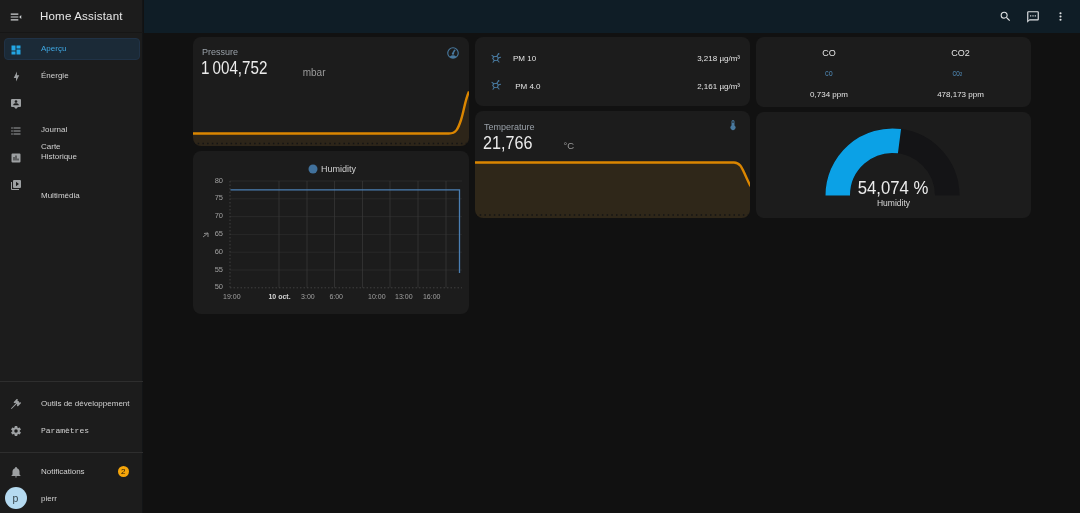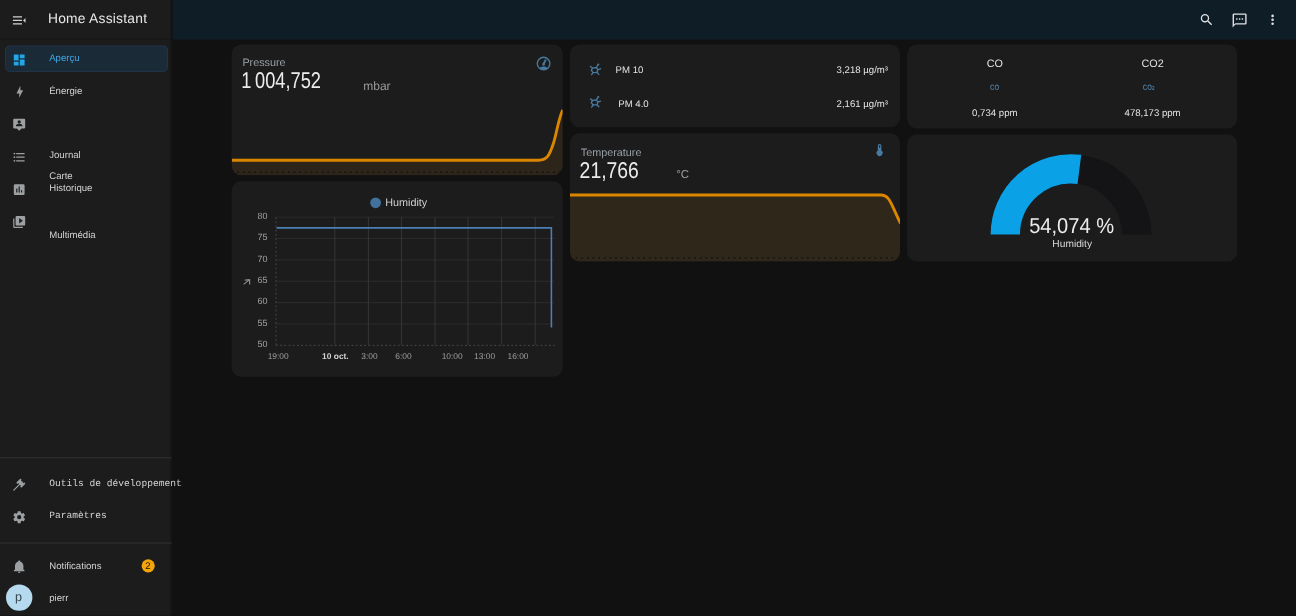--- a/index.html
+++ b/index.html
@@ -87,21 +87,21 @@
 
 <svg class="abs" style="left:10px;top:179px" width="12" height="12" viewBox="0 0 24 24" fill="#9da0a2">
   <path d="M4,6H2V20A2,2 0 0,0 4,22H18V20H4V6M20,2H8A2,2 0 0,0 6,4V16A2,2 0 0,0 8,18H20A2,2 0 0,0 22,16V4A2,2 0 0,0 20,2M12,14.5V5.5L18,10L12,14.5Z"></path>
 </svg>
 <div class="abs sb-txt" style="top:180px;margin-top:12px;">Multimédia</div>
 
 <div class="abs divider" style="top:381px;"></div>
 <svg class="abs" style="left:10px;top:398px" width="12" height="12" viewBox="0 0 24 24" fill="#9da0a2">
   <path d="M2.3,20.28L11.9,10.68L10.5,9.26L9.78,9.97C9.39,10.36 8.76,10.36 8.37,9.97L7.66,9.26C7.27,8.87 7.27,8.24 7.66,7.85L13.32,2.19C13.71,1.8 14.34,1.8 14.73,2.19L15.44,2.9C15.83,3.29 15.83,3.92 15.44,4.31L14.73,5L16.15,6.43C16.54,6.04 17.17,6.04 17.56,6.43C17.95,6.82 17.95,7.46 17.56,7.85L18.97,9.26L19.68,8.55C20.07,8.16 20.71,8.16 21.1,8.55L21.8,9.26C22.19,9.65 22.19,10.28 21.8,10.67L16.15,16.33C15.76,16.72 15.12,16.72 14.73,16.33L14.03,15.63C13.63,15.24 13.63,14.6 14.03,14.21L14.73,13.5L13.32,12.09L3.71,21.7C3.32,22.09 2.69,22.09 2.3,21.7C1.91,21.31 1.91,20.67 2.3,20.28Z"></path>
 </svg>
-<div class="abs sb-txt" style="top:399.5px;font-family:Liberation Mono, monospace;">Outils de développement</div>
+<div class="abs sb-txt" style="top:399.5px;">Outils de développement</div>
 
 <svg class="abs" style="left:10px;top:425px" width="12" height="12" viewBox="0 0 24 24" fill="#9da0a2">
   <path d="M12,15.5A3.5,3.5 0 0,1 8.5,12A3.5,3.5 0 0,1 12,8.5A3.5,3.5 0 0,1 15.5,12A3.5,3.5 0 0,1 12,15.5M19.43,12.97C19.47,12.65 19.5,12.33 19.5,12C19.5,11.67 19.47,11.34 19.43,11L21.54,9.37C21.73,9.22 21.78,8.95 21.66,8.73L19.66,5.27C19.54,5.05 19.27,4.96 19.05,5.05L16.56,6.05C16.04,5.66 15.5,5.32 14.87,5.07L14.5,2.42C14.46,2.18 14.25,2 14,2H10C9.75,2 9.54,2.18 9.5,2.42L9.13,5.07C8.5,5.32 7.96,5.66 7.44,6.05L4.95,5.05C4.73,4.96 4.46,5.05 4.34,5.27L2.34,8.73C2.21,8.95 2.27,9.22 2.46,9.37L4.57,11C4.53,11.34 4.5,11.67 4.5,12C4.5,12.33 4.53,12.65 4.57,12.97L2.46,14.63C2.27,14.78 2.21,15.05 2.34,15.27L4.34,18.73C4.46,18.95 4.73,19.03 4.95,18.95L7.44,17.94C7.96,18.34 8.5,18.68 9.13,18.93L9.5,21.58C9.54,21.82 9.75,22 10,22H14C14.25,22 14.46,21.82 14.5,21.58L14.87,18.93C15.5,18.67 16.04,18.34 16.56,17.94L19.05,18.95C19.27,19.03 19.54,18.95 19.66,18.73L21.66,15.27C21.78,15.05 21.73,14.78 21.54,14.63L19.43,12.97Z"></path>
 </svg>
 <div class="abs sb-txt" style="top:426.5px;font-family:Liberation Mono, monospace;">Paramètres</div>
 
 <div class="abs divider" style="top:452px;"></div>
 <svg class="abs" style="left:10px;top:466px" width="12" height="12" viewBox="0 0 24 24" fill="#9da0a2">
   <path d="M21,19V20H3V19L5,17V11C5,7.9 7.03,5.17 10,4.29C10,4.19 10,4.1 10,4A2,2 0 0,1 12,2A2,2 0 0,1 14,4C14,4.1 14,4.19 14,4.29C16.97,5.17 19,7.9 19,11V17L21,19M14,21A2,2 0 0,1 12,23A2,2 0 0,1 10,21"></path>
 </svg>

